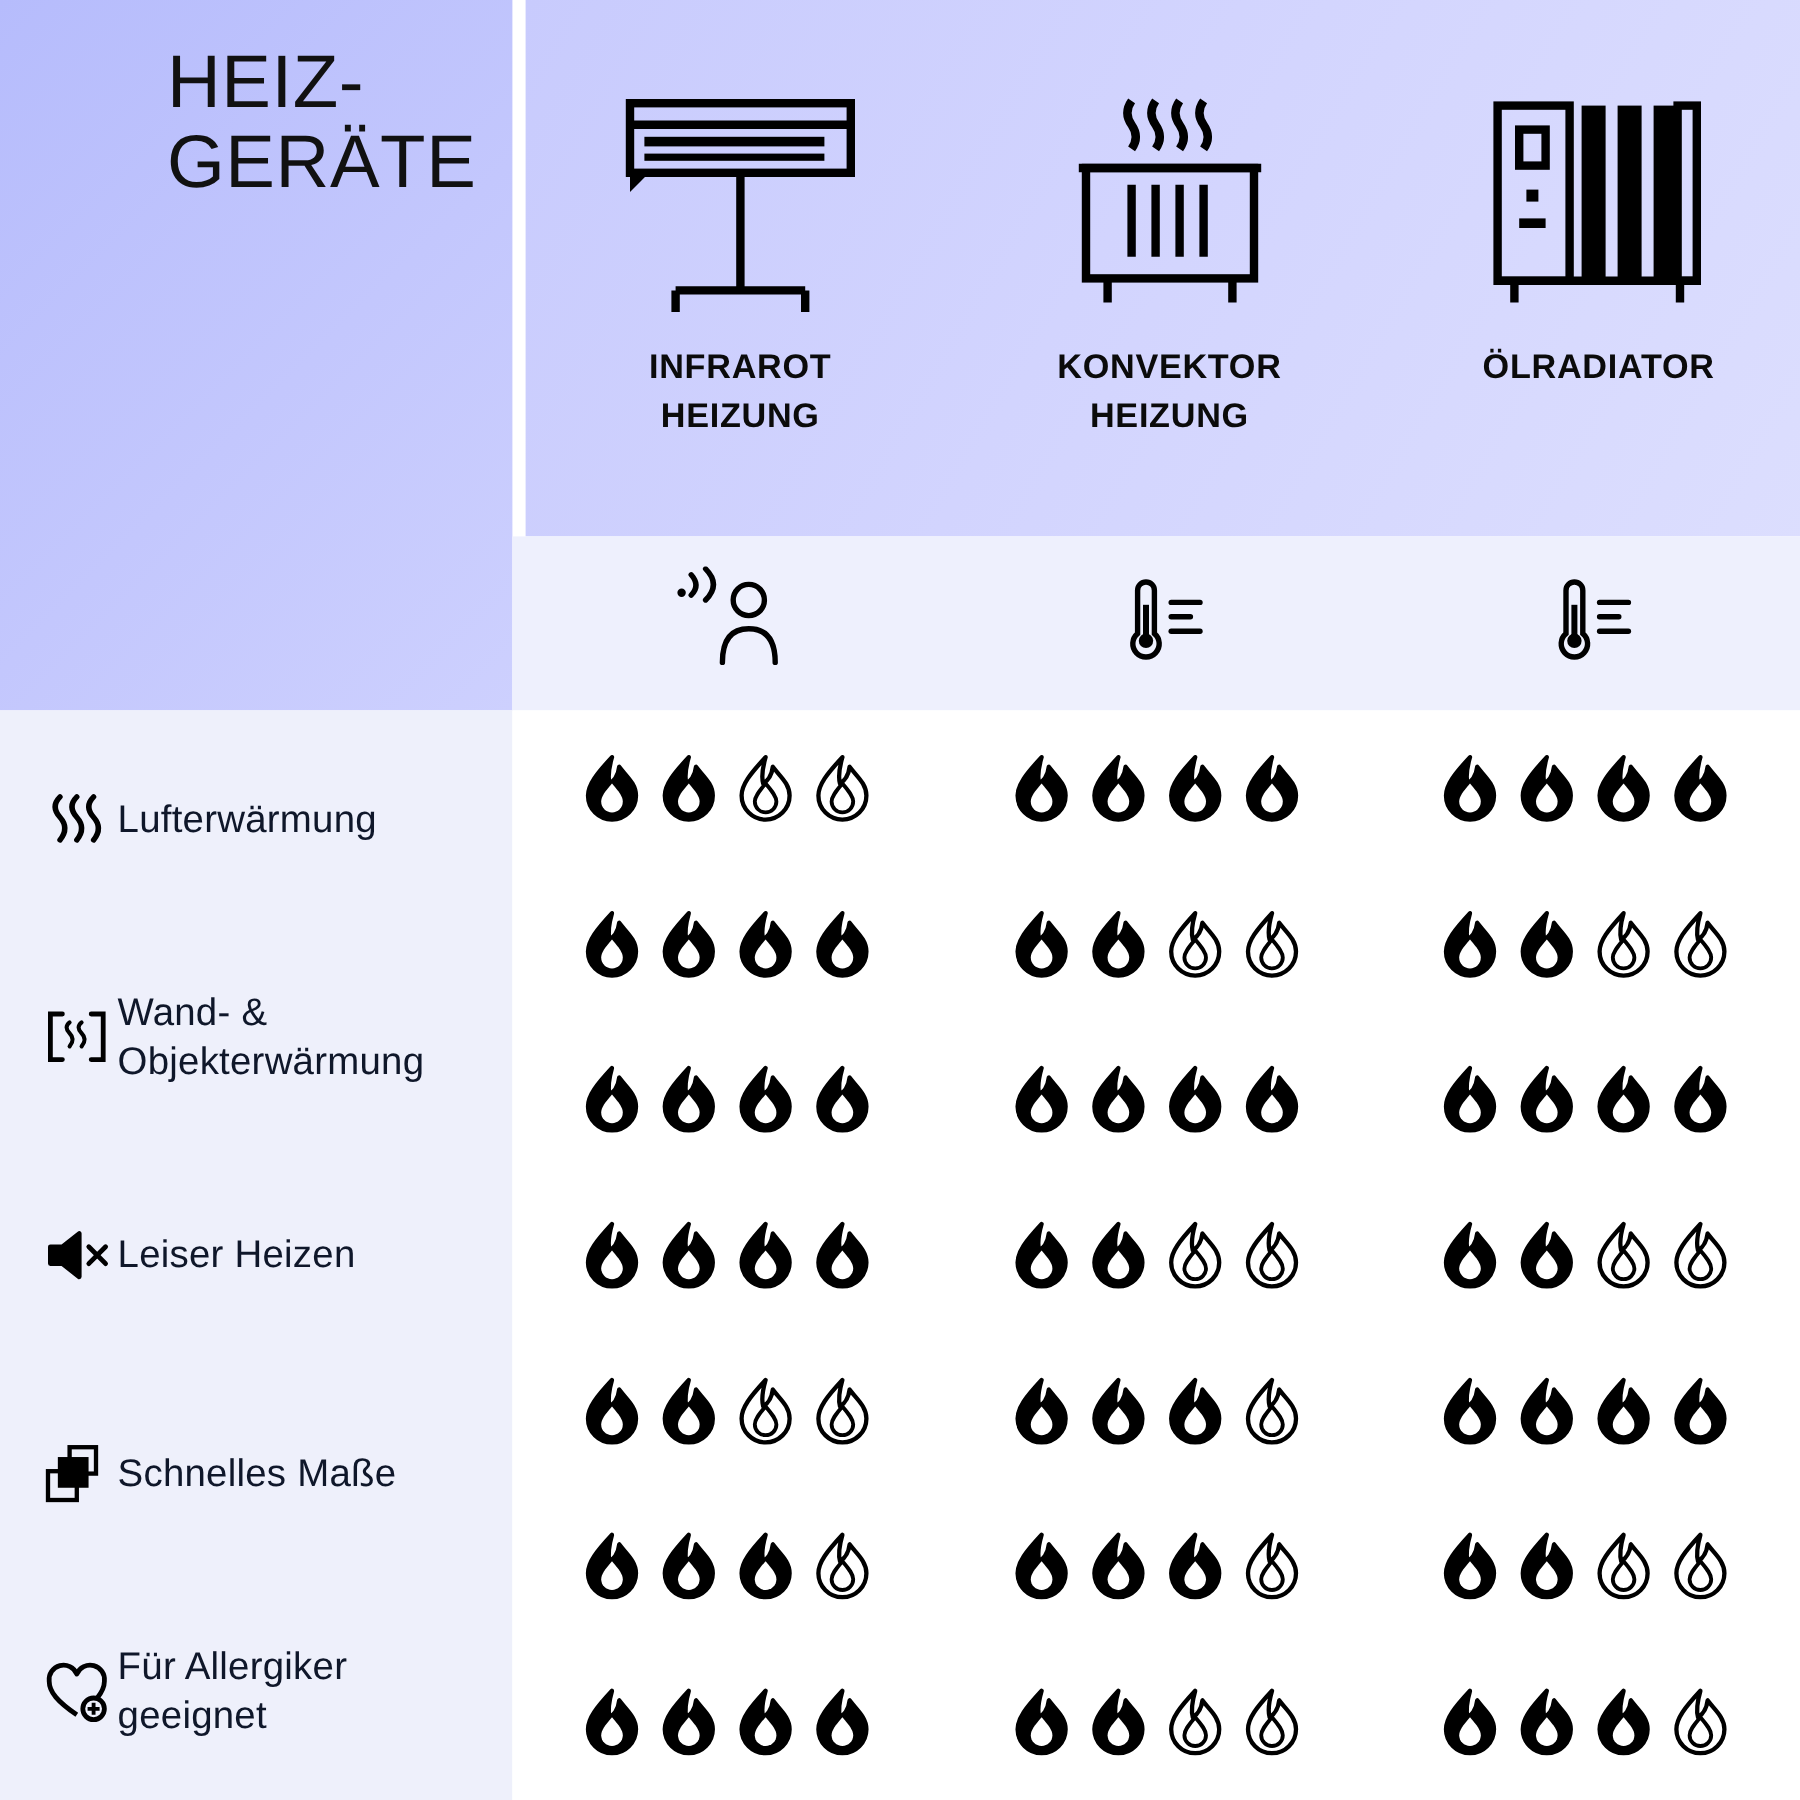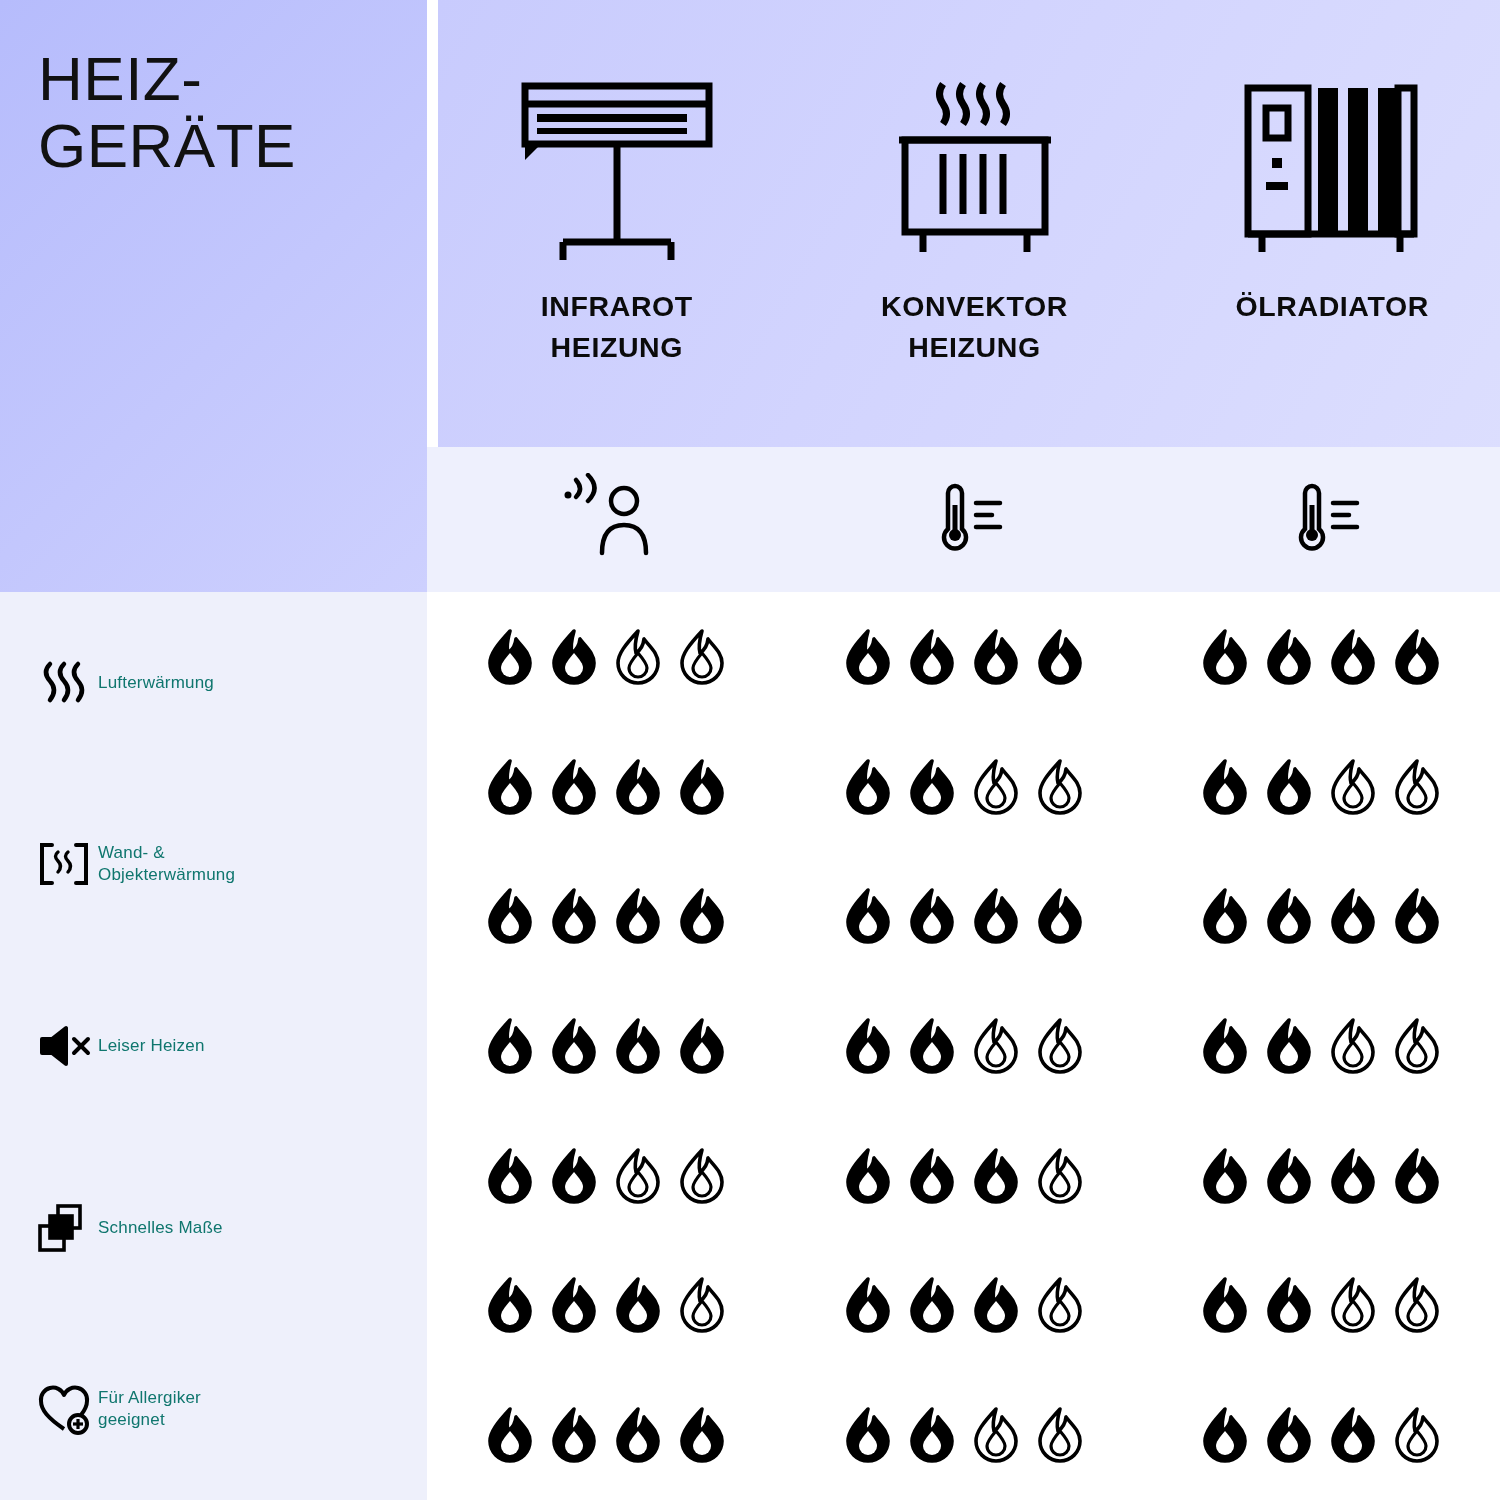--- a/index.html
+++ b/index.html
@@ -16,21 +16,22 @@
   }
 
   
   .title-block {
     position: absolute;
     left: 0; top: 0;
     width: 427px; height: 592px;
     background: linear-gradient(135deg, #b6bcfc 0%, #c3c7fd 55%, #cdd0fe 100%);
     display: flex;
     align-items: flex-start;
-    padding: 46px 30px 0 38px;
+    padding: 36px 30px 0 38px;
+    justify-content: flex-end;
   }
   .title-text {
     font-size: 62px;
     line-height: 1.08;
     font-weight: 400;
     letter-spacing: 0.5px;
     color: #111111;
     white-space: pre-line;
   }
 
@@ -98,23 +99,23 @@
     padding-left: 36px;
   }
   .feature-ico {
     width: 62px;
     min-width: 62px;
     display: flex;
     align-items: center;
     justify-content: flex-start;
   }
   .feature-label {
-    font-size: 17px;
+    font-size: 32px;
     line-height: 1.3;
-    color: #0f766e;
+    color: #0f172a;
     letter-spacing: 0.2px;
     white-space: pre-line;
   }
 
   
   .ratings {
     position: absolute;
     left: 427px; top: 592px;
     width: 1073px; height: 908px;
     background: #ffffff;

